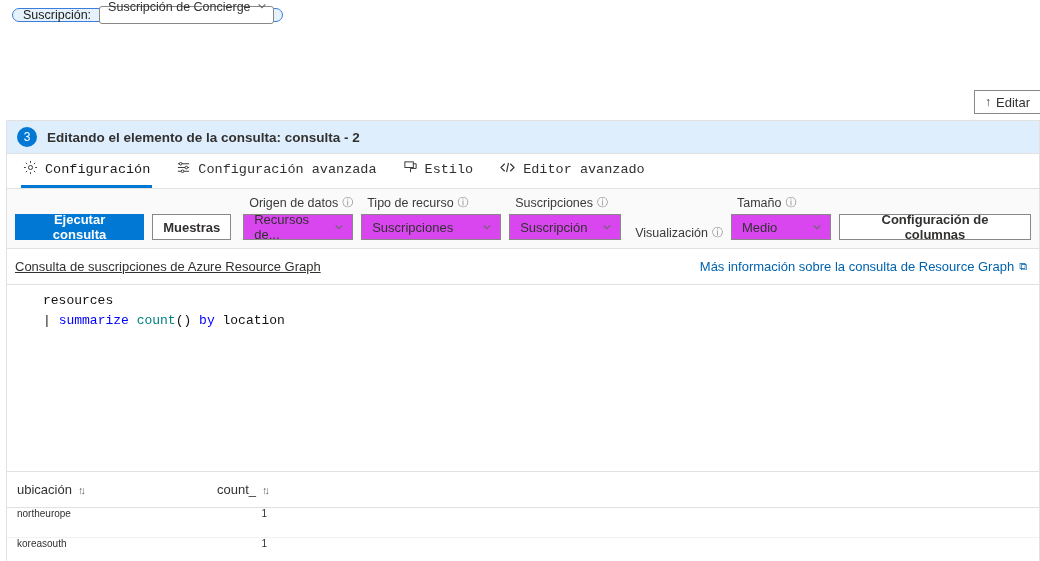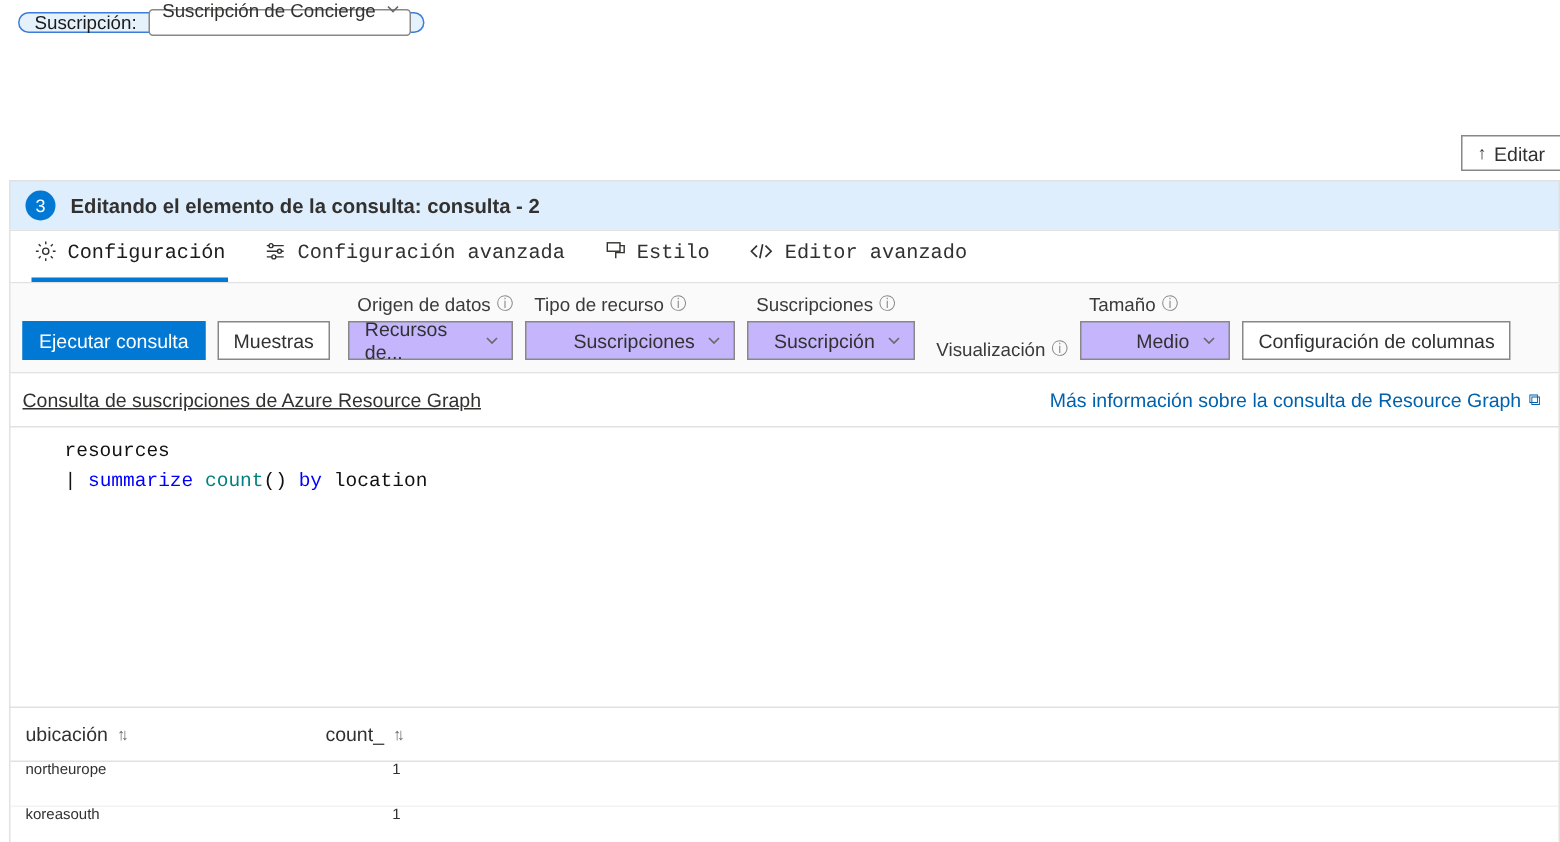--- a/index.html
+++ b/index.html
@@ -140,35 +140,36 @@
   .btn {
     display: inline-flex;
     align-items: center;
     height: 26px;
     padding: 0 10px;
     border: 1px solid #8a8886;
     background: #fff;
     font-size: 13px;
     color: #323130;
     cursor: pointer;
+    font-weight: bold;
   }
   .btn.primary {
     background: #0078d4;
     border-color: #0078d4;
     color: #fff;
   }
   .select {
     display: inline-flex;
     align-items: center;
-    justify-content: flex-end;
+    justify-content: space-between;
     gap: 8px;
     height: 26px;
     padding: 0 8px 0 10px;
     border: 1px solid #8a8886;
-    background: #c4b5fd;
+    background: #d946ef;
     font-size: 13px;
     color: #323130;
     cursor: pointer;
     min-width: 100px;
   }
   .select .chev { color: #6a6a6a; }
   .btn-row-left { display: flex; gap: 8px; align-items: flex-end; margin-right: 4px; }
 
   
   .query-subhdr {

